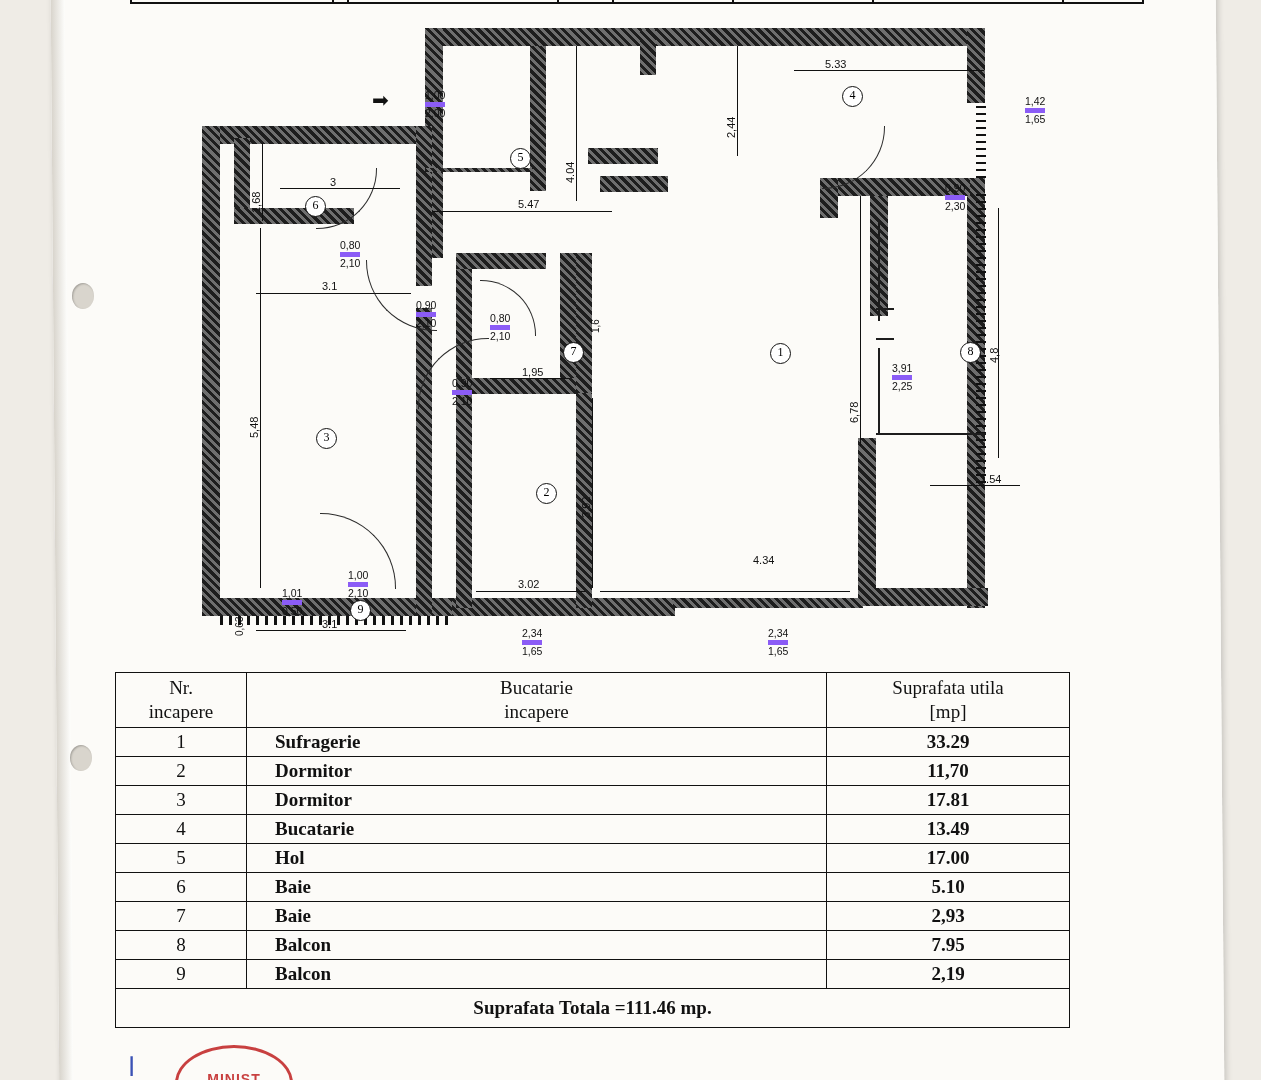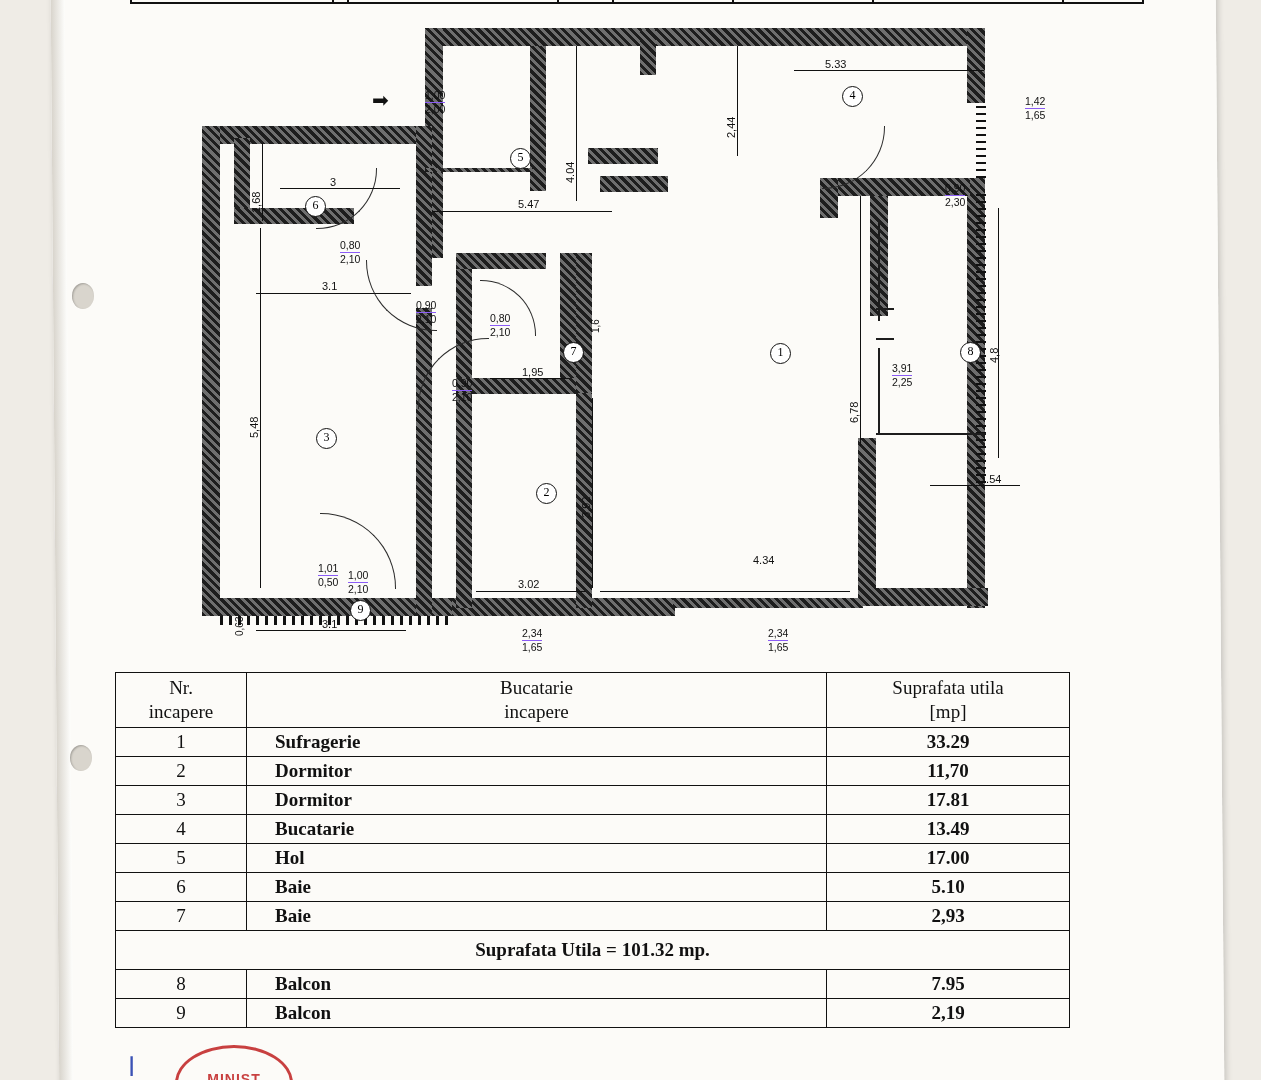--- a/index.html
+++ b/index.html
@@ -27,21 +27,21 @@
         background-image:repeating-linear-gradient(45deg,#1d1d1d 0 3px,#6e6e6e 3px 6px);}
   .thin{position:absolute;background:#1d1d1d;}
   .dim{position:absolute;font-size:11px;color:#111;font-family:"Liberation Sans",sans-serif;white-space:nowrap;}
   .dim.v{transform:rotate(-90deg);transform-origin:left top;}
   .dimline{position:absolute;background:#111;height:1px;}
   .dimline.v{width:1px;height:auto;}
   .num{position:absolute;width:19px;height:19px;border:1.6px solid #111;border-radius:50%;
        font-size:12px;line-height:17px;text-align:center;background:#fff;font-family:"Liberation Serif",serif;}
   .doorarc{position:absolute;border:1.4px solid #2b2b2b;border-radius:50%;}
   .frac{position:absolute;font-size:10.5px;line-height:10.5px;text-align:center;font-family:"Liberation Sans",sans-serif;color:#111;}
-  .frac b{display:block;font-weight:400;border-bottom:1px solid #8b5cf6;padding-bottom:1px;}
+  .frac b{display:block;font-weight:400;border-bottom:5px solid #8b5cf6;padding-bottom:1px;}
   .frac s{display:block;text-decoration:none;padding-top:1px;}
   .arrow{position:absolute;font-size:20px;line-height:20px;color:#111;}
 
   
   .wm{position:absolute;left:480px;top:455px;width:320px;height:140px;pointer-events:none;}
   .wm .key{position:absolute;left:0;top:10px;width:115px;height:115px;background:#f0a062;border-radius:50%;}
   .wm .keyhole{position:absolute;left:25px;top:55px;width:26px;height:26px;background:#fff;border-radius:50%;}
   .wm .shaft{position:absolute;left:100px;top:48px;width:200px;height:34px;background:#f0a062;}
   .wm .tooth1{position:absolute;left:258px;top:82px;width:14px;height:22px;background:#f0a062;}
   .wm .tooth2{position:absolute;left:284px;top:82px;width:14px;height:22px;background:#f0a062;}
@@ -230,21 +230,21 @@
         <s>2,10</s>
       </div>
     <div class="frac" style="left:320px;top:305px;">
       <b>0,80</b>
         <s>2,10</s>
       </div>
     <div class="frac" style="left:282px;top:370px;">
       <b>0,90</b>
         <s>2,10</s>
       </div>
-    <div class="frac" style="left:112px;top:555px;margin-left:36px;">
+    <div class="frac" style="left:112px;top:580px;">
       <b>1,01</b>
         <s>0,50</s>
       </div>
     <div class="frac" style="left:178px;top:562px;">
       <b>1,00</b>
         <s>2,10</s>
       </div>
     <div class="frac" style="left:352px;top:620px;">
       <b>2,34</b>
         <s>1,65</s>
@@ -307,34 +307,34 @@
         <td class="c-nr">6</td>
         <td class="c-name">Baie</td>
         <td class="c-area">5.10</td>
       </tr>
       <tr>
         <td class="c-nr">7</td>
         <td class="c-name">Baie</td>
         <td class="c-area">2,93</td>
       </tr>
 
-      <tr>
-        <td class="sum" colspan="3">Suprafata  Utila  =  101.32  mp.</td>
-      </tr>
 
       <tr>
         <td class="c-nr">8</td>
         <td class="c-name">Balcon</td>
         <td class="c-area">7.95</td>
       </tr>
       <tr>
         <td class="c-nr">9</td>
         <td class="c-name">Balcon</td>
         <td class="c-area">2,19</td>
       </tr>
 
+      <tr>
+        <td class="sum" colspan="3">Suprafata  Totala  =111.46  mp.</td>
+      </tr>
     </tbody>
   </table>
 
   <div class="blue-mark">ا</div>
   <div class="stamp">MINIST</div>
 
 </div>
 
 </body></html>

